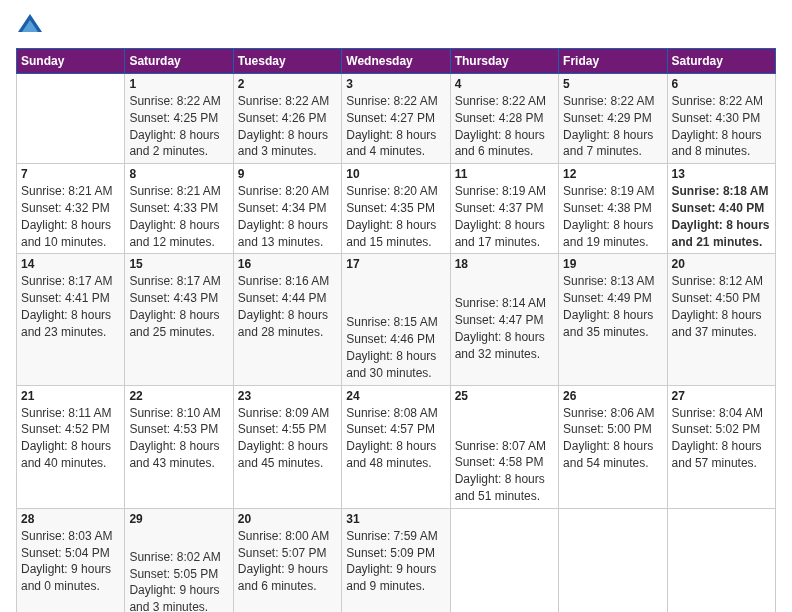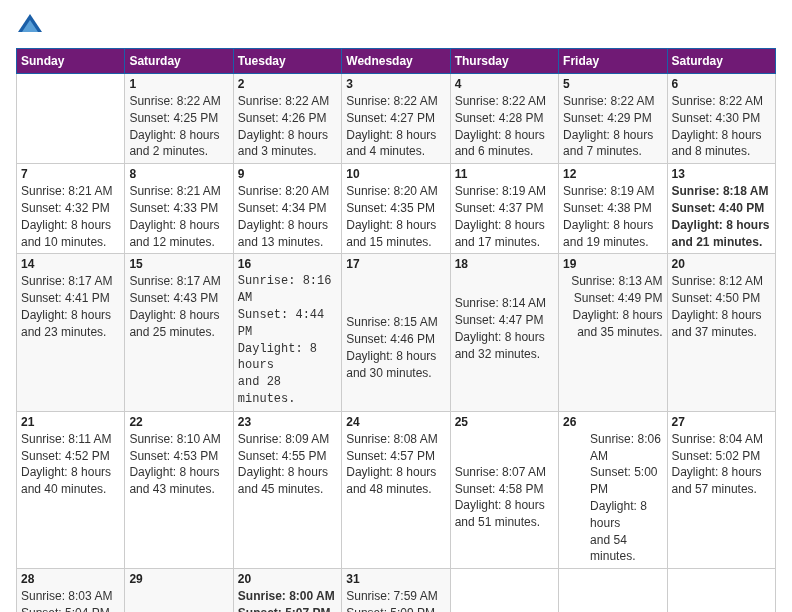--- a/index.html
+++ b/index.html
@@ -240,42 +240,42 @@
           </td>
           <td>
             <span class="day-number">15</span>
             <div class="day-info" style="white-space: pre-line;">Sunrise: 8:17 AM
 Sunset: 4:43 PM
 Daylight: 8 hours
 and 25 minutes.</div>
           </td>
           <td>
             <span class="day-number">16</span>
-            <div class="day-info" style="white-space: pre-line; font-family: Liberation Mono, monospace;">Sunrise: 8:16 AM
+            <div class="day-info" style="white-space: pre-line;">Sunrise: 8:16 AM
 Sunset: 4:44 PM
 Daylight: 8 hours
 and 28 minutes.</div>
           </td>
           <td>
             <span class="day-number">17</span>
             <div class="day-info" style="white-space: pre-line; margin-top: 43px;">Sunrise: 8:15 AM
 Sunset: 4:46 PM
 Daylight: 8 hours
 and 30 minutes.</div>
           </td>
           <td>
             <span class="day-number">18</span>
             <div class="day-info" style="white-space: pre-line; margin-top: 24px;">Sunrise: 8:14 AM
 Sunset: 4:47 PM
 Daylight: 8 hours
 and 32 minutes.</div>
           </td>
           <td>
             <span class="day-number">19</span>
-            <div class="day-info" style="white-space: pre-line; text-align: right;">Sunrise: 8:13 AM
+            <div class="day-info" style="white-space: pre-line;">Sunrise: 8:13 AM
 Sunset: 4:49 PM
 Daylight: 8 hours
 and 35 minutes.</div>
           </td>
           <td>
             <span class="day-number">20</span>
             <div class="day-info" style="white-space: pre-line;">Sunrise: 8:12 AM
 Sunset: 4:50 PM
 Daylight: 8 hours
 and 37 minutes.</div>
@@ -312,21 +312,21 @@
           </td>
           <td>
             <span class="day-number">25</span>
             <div class="day-info" style="white-space: pre-line; margin-top: 35px;">Sunrise: 8:07 AM
 Sunset: 4:58 PM
 Daylight: 8 hours
 and 51 minutes.</div>
           </td>
           <td>
             <span class="day-number">26</span>
-            <div class="day-info" style="white-space: pre-line; margin-left: 27px;">Sunrise: 8:06 AM
+            <div class="day-info" style="white-space: pre-line;">Sunrise: 8:06 AM
 Sunset: 5:00 PM
 Daylight: 8 hours
 and 54 minutes.</div>
           </td>
           <td>
             <span class="day-number">27</span>
             <div class="day-info" style="white-space: pre-line;">Sunrise: 8:04 AM
 Sunset: 5:02 PM
 Daylight: 8 hours
 and 57 minutes.</div>
@@ -342,21 +342,21 @@
           </td>
           <td>
             <span class="day-number">29</span>
             <div class="day-info" style="white-space: pre-line; margin-top: 23px;">Sunrise: 8:02 AM
 Sunset: 5:05 PM
 Daylight: 9 hours
 and 3 minutes.</div>
           </td>
           <td>
             <span class="day-number">20</span>
-            <div class="day-info" style="white-space: pre-line; font-weight: bold;">Sunrise: 8:00 AM
+            <div class="day-info" style="white-space: pre-line;">Sunrise: 8:00 AM
 Sunset: 5:07 PM
 Daylight: 9 hours
 and 6 minutes.</div>
           </td>
           <td>
             <span class="day-number">31</span>
             <div class="day-info" style="white-space: pre-line;">Sunrise: 7:59 AM
 Sunset: 5:09 PM
 Daylight: 9 hours
 and 9 minutes.</div>

